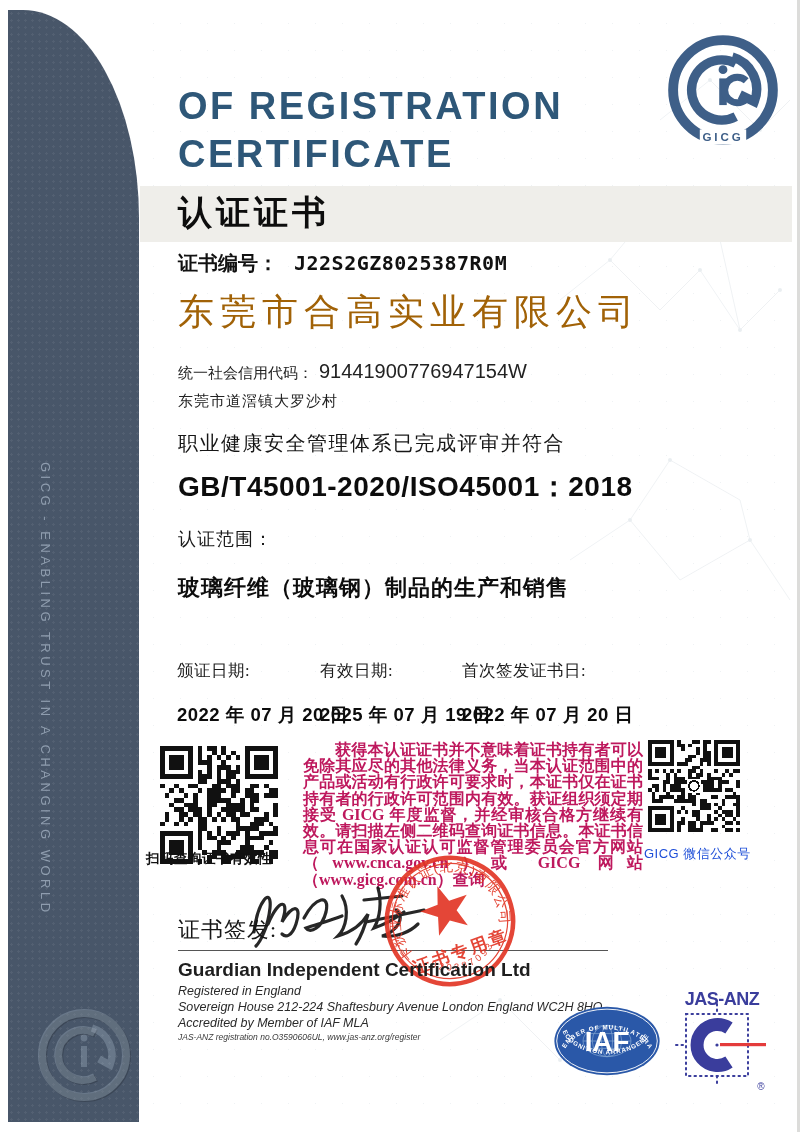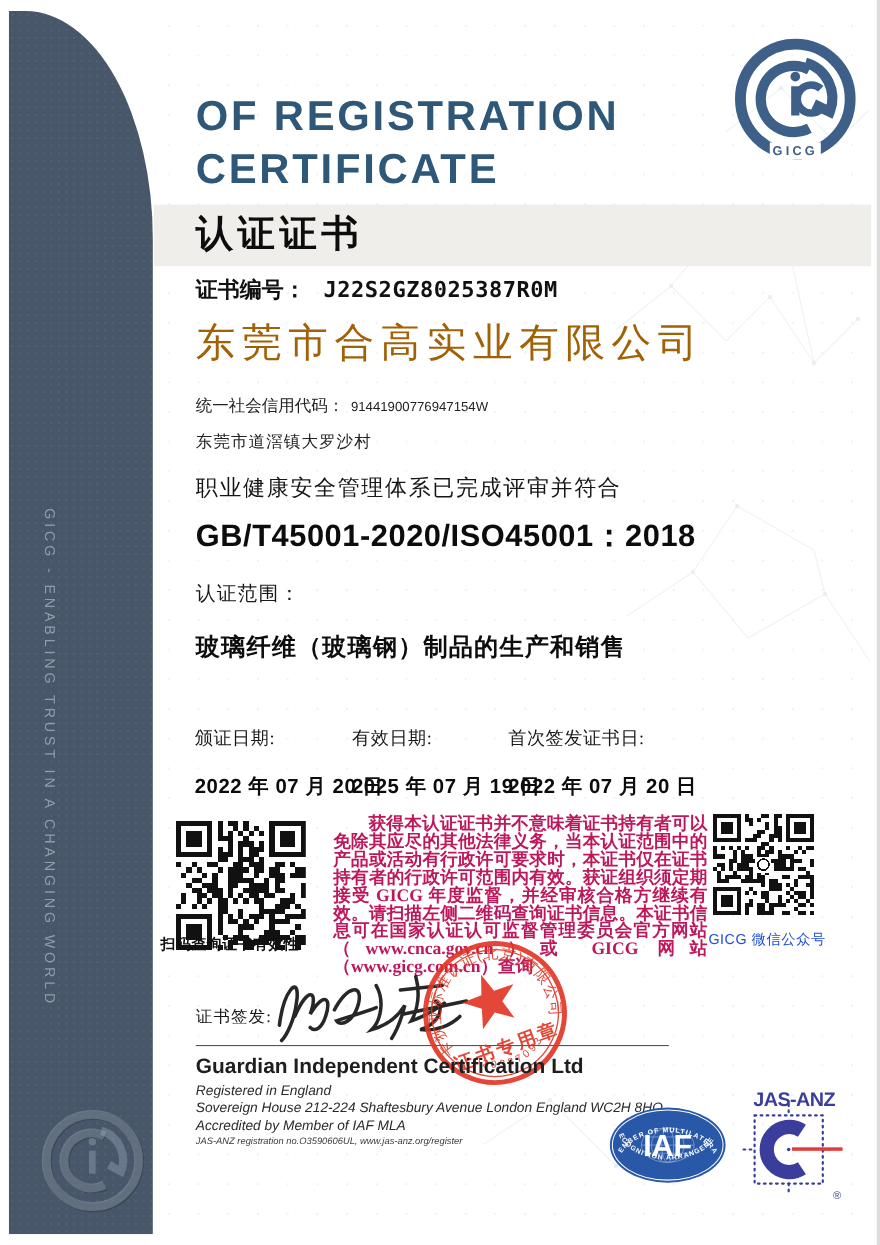--- a/index.html
+++ b/index.html
@@ -32,21 +32,21 @@
             font-family:"Liberation Sans","DejaVu Sans",sans-serif;}
 
   .cert-no{position:absolute;left:178px;top:250px;font-size:20px;font-weight:bold;}
   .cert-no .num{font-family:"DejaVu Sans Mono","Liberation Mono",monospace;
                 font-weight:bold;margin-left:16px;letter-spacing:.5px;}
 
   .company{position:absolute;left:178px;top:288px;font-size:36px;letter-spacing:6px;
            font-family:"Liberation Serif","DejaVu Serif",serif;color:#a16207;}
   .credit{position:absolute;left:178px;top:360px;font-size:15px;
           font-family:"Liberation Serif",serif;color:#222;}
-  .credit .val{font-family:"Liberation Sans",sans-serif;font-size:12px;margin-left:6px;}
+  .credit .val{font-family:"Liberation Sans",sans-serif;font-size:20px;margin-left:6px;}
   .address{position:absolute;left:178px;top:392px;font-size:15px;letter-spacing:1px;
            font-family:"Liberation Serif",serif;color:#222;}
   .statement{position:absolute;left:178px;top:430px;font-size:20px;letter-spacing:1.5px;
              font-family:"Liberation Serif",serif;color:#161616;}
   .standard{position:absolute;left:178px;top:468px;font-size:28px;font-weight:bold;
             letter-spacing:.5px;color:#0c0c0c;}
   .scope-label{position:absolute;left:178px;top:527px;font-size:18px;letter-spacing:1px;
                font-family:"Liberation Serif",serif;color:#1a1a1a;}
   .scope{position:absolute;left:178px;top:570px;font-size:22px;font-weight:bold;
          line-height:35px;letter-spacing:1px;color:#0d0d0d;}
@@ -59,21 +59,21 @@
   .qr-left{left:160px;top:746px;width:118px;height:118px;}
   .qr-right{left:648px;top:740px;width:92px;height:92px;}
   .qr-cap-left{position:absolute;left:146px;top:850px;font-size:13.5px;font-weight:bold;
                color:#111;letter-spacing:.5px;}
   .qr-cap-right{position:absolute;left:644px;top:845px;font-size:13px;color:#1d4ed8;letter-spacing:.5px;}
 
   .disclaimer{position:absolute;left:303px;top:742px;width:340px;font-size:16px;
               line-height:16.2px;text-align:justify;text-indent:2em;
               font-family:"Liberation Serif",serif;font-weight:600;color:#be185d;}
 
-  .sign-label{position:absolute;left:178px;top:915px;font-size:15px;letter-spacing:1px;
+  .sign-label{position:absolute;left:178px;top:915px;font-size:22px;letter-spacing:1px;
               font-family:Liberation Serif, serif;color:#161616;}
   .signature{position:absolute;left:246px;top:866px;width:200px;height:95px;}
   .sign-line{position:absolute;left:178px;top:950px;width:430px;height:1px;background:#555;}
   .stamp{position:absolute;left:370px;top:841px;width:160px;height:160px;opacity:.9;
          transform:rotate(-20deg);}
 
   .issuer-name{position:absolute;left:178px;top:959px;font-size:19px;font-weight:bold;color:#1e1e1e;}
   .issuer-lines{position:absolute;left:178px;top:983px;font-size:12.5px;line-height:16px;
                 font-style:italic;color:#2a2a2a;font-family:"Liberation Sans",sans-serif;}
   .issuer-tiny{font-size:8.5px;line-height:12px;color:#3a3a3a;}

